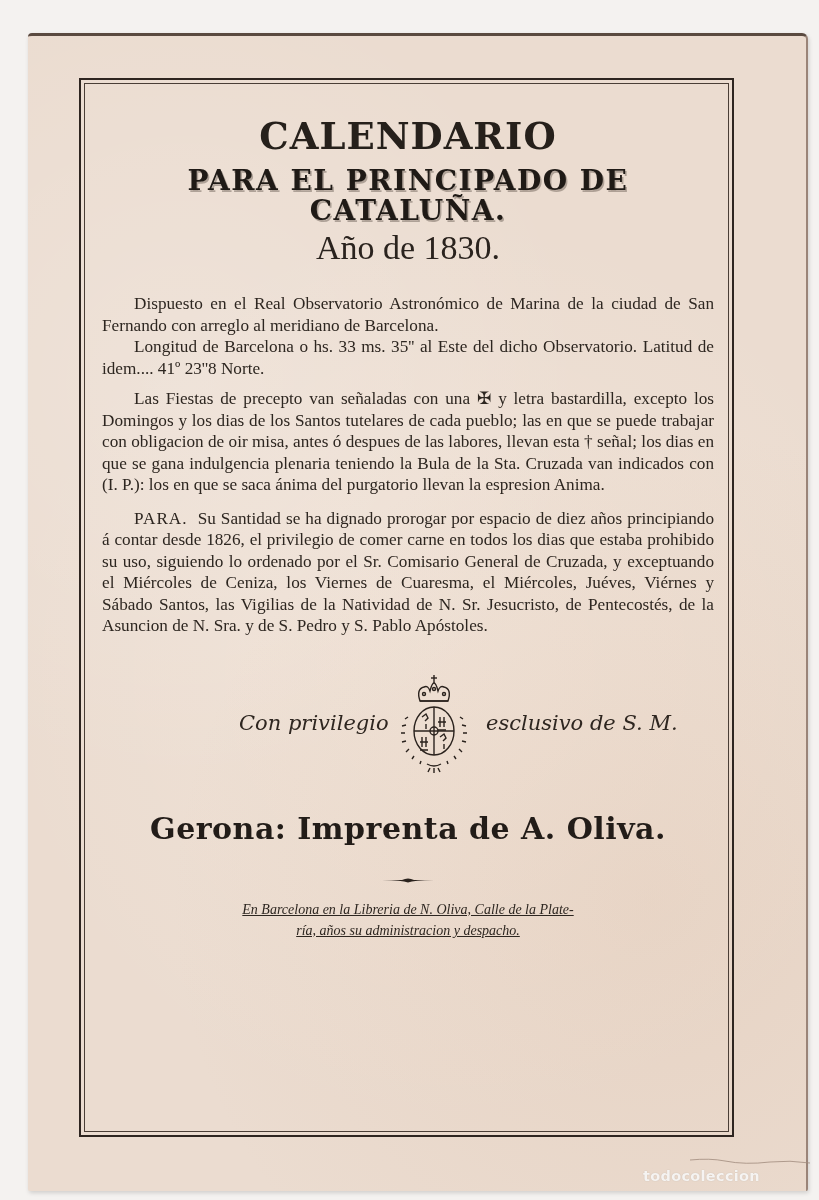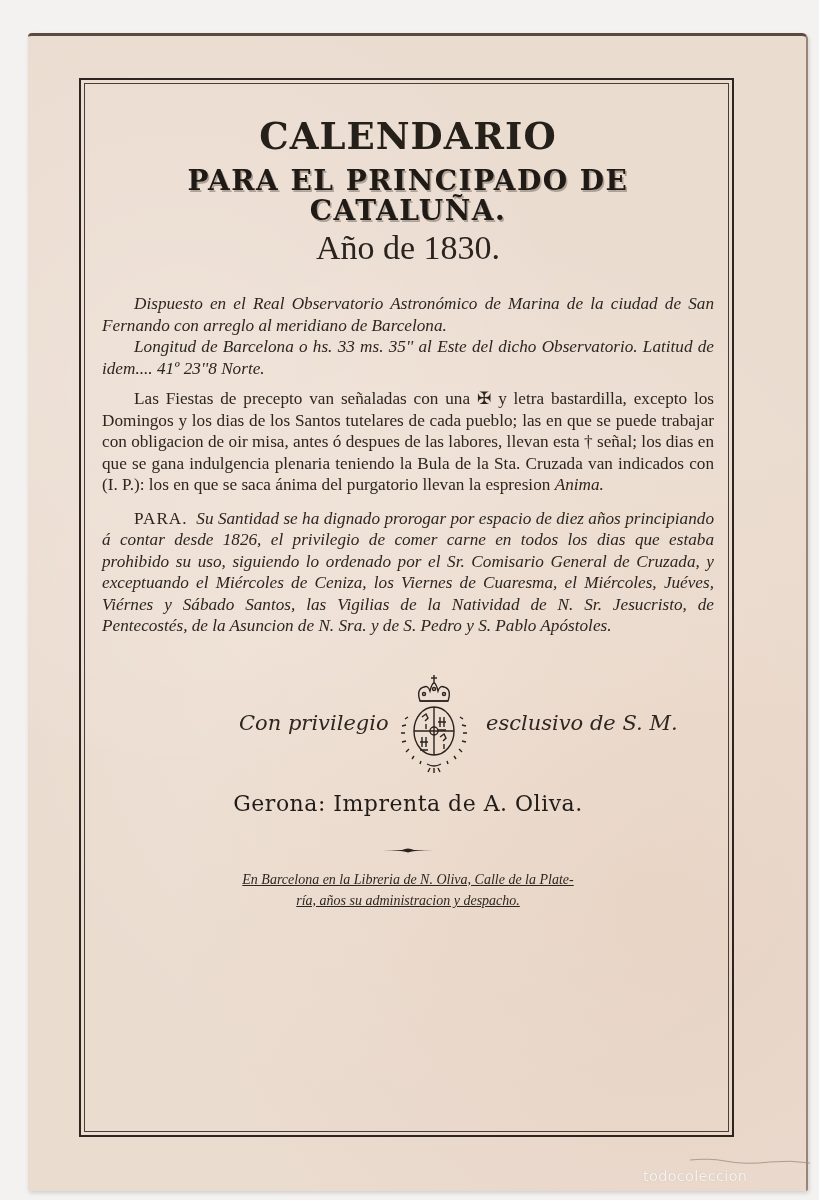--- a/index.html
+++ b/index.html
@@ -81,21 +81,21 @@
       color: #2a231e;
     }
     .para {
       font-family: "Liberation Serif", serif;
       font-size: 17.2px;
       line-height: 21.5px;
       text-align: justify;
       color: #2d2620;
       margin: 0;
     }
-    .italic { font-style: italic; }
+    .italic { }
     .indent { text-indent: 32px; }
     .p1 { margin-top: 25px; }
     .p2 { margin-top: 0; }
     .p3 { margin-top: 9px; }
     .p4 { margin-top: 12px; }
     .nota-label { font-style: normal; letter-spacing: 1px; }
     .privilege {
       position: relative;
       margin-top: 36px;
       height: 100px;
@@ -117,24 +117,24 @@
     .seal {
       position: absolute;
       left: 292px;
       top: 0px;
       width: 80px;
       height: 100px;
     }
     .printer {
       text-align: center;
       font-family: "DejaVu Serif", serif;
-      font-weight: normal;
-      font-size: 22px;
+      font-weight: bold;
+      font-size: 30px;
       letter-spacing: 0.5px;
-      margin-top: 18px;
+      margin-top: 38px;
       color: #221c18;
     }
     .divider {
       width: 52px;
       height: 6px;
       margin: 22px auto 0 auto;
       position: relative;
     }
     .bottom-note {
       text-align: center;
@@ -144,21 +144,21 @@
       line-height: 21.5px;
       margin-top: 25px;
       color: #2d2620;
       text-decoration: underline;
     }
     .watermark {
       position: absolute;
       left: 643px;
       top: 1168px;
       font-family: "DejaVu Sans", sans-serif;
-      font-weight: normal;
+      font-weight: bold;
       font-size: 14.5px;
       letter-spacing: 0.3px;
       color: rgba(255,255,255,0.85);
       text-shadow: 0 0 1px rgba(120,110,100,0.4);
     }
     .crack {
       position: absolute;
       left: 690px;
       top: 1157px;
       width: 120px;

